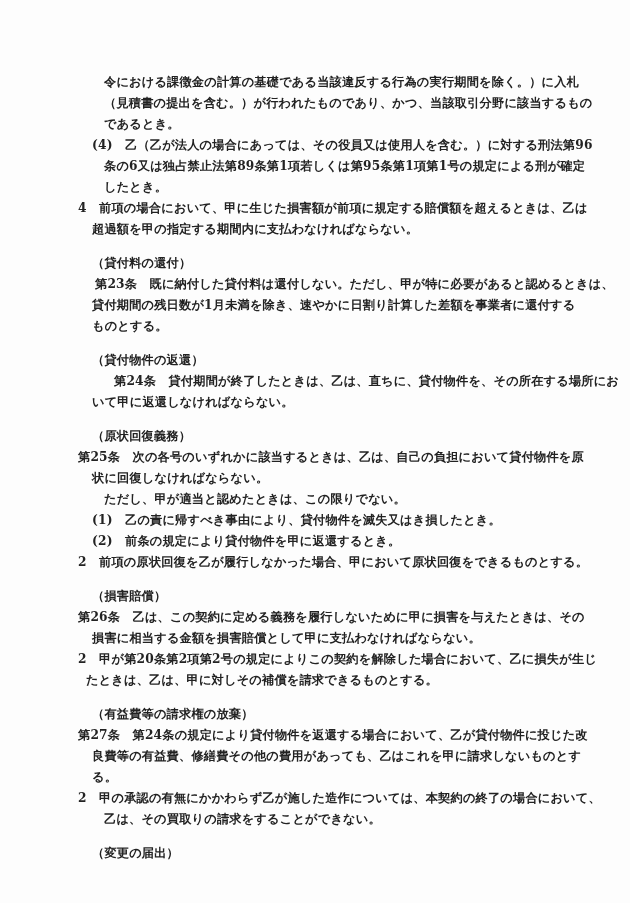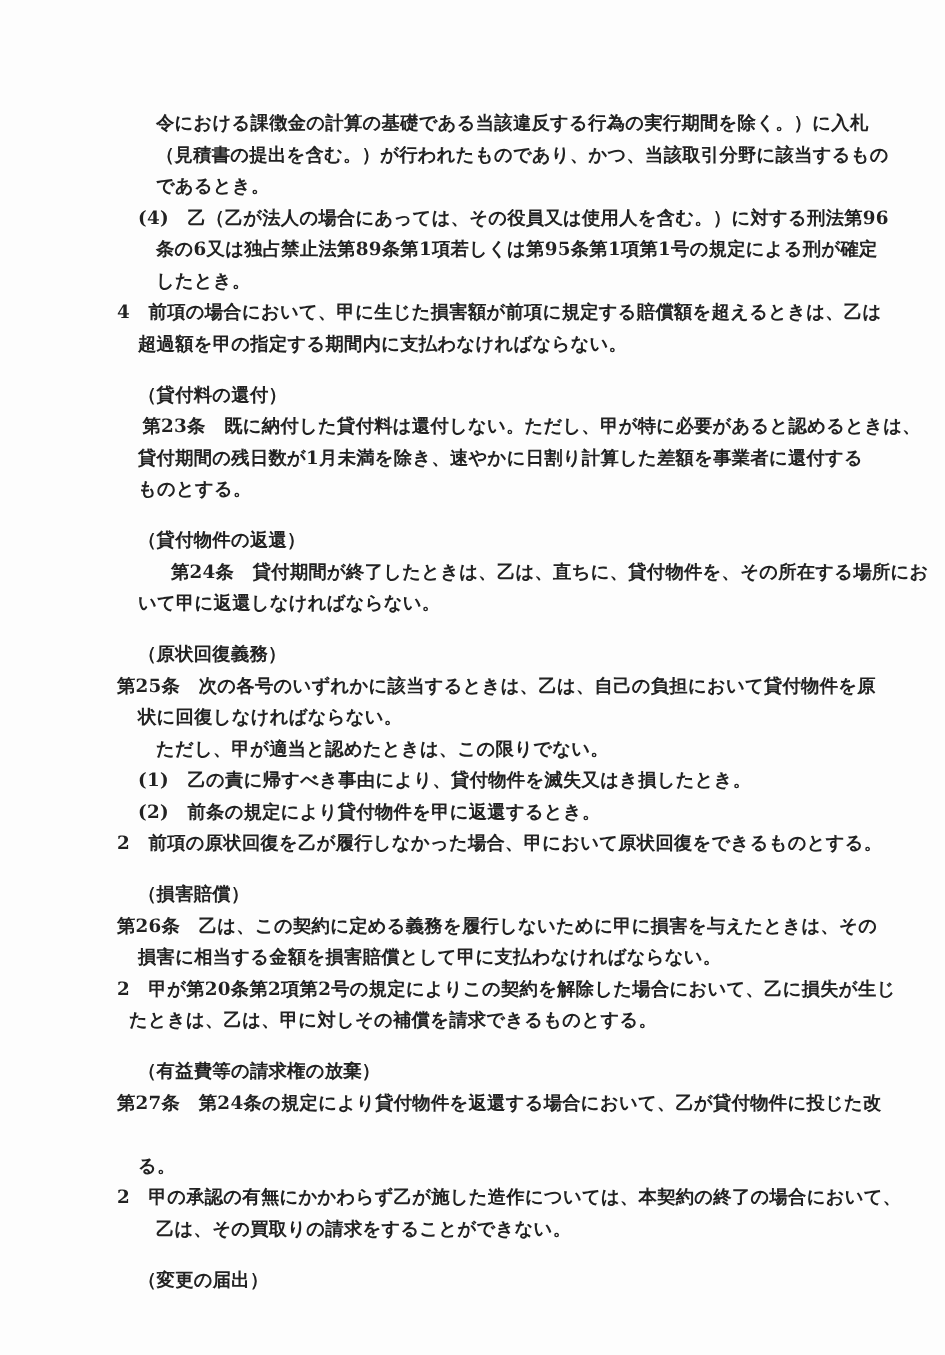--- a/index.html
+++ b/index.html
@@ -34,17 +34,18 @@
     <div class="ln" style="left: 92px; top: 512px;">(1)　乙の責に帰すべき事由により、貸付物件を滅失又はき損したとき。</div>
     <div class="ln" style="left: 92px; top: 533px;">(2)　前条の規定により貸付物件を甲に返還するとき。</div>
     <div class="ln" style="left: 78px; top: 554px;">2　前項の原状回復を乙が履行しなかった場合、甲において原状回復をできるものとする。</div>
     <div class="ln" style="left: 92px; top: 588px;">（損害賠償）</div>
     <div class="ln" style="left: 78px; top: 609px;">第26条　乙は、この契約に定める義務を履行しないために甲に損害を与えたときは、その</div>
     <div class="ln" style="left: 92px; top: 630px; text-align: center;">損害に相当する金額を損害賠償として甲に支払わなければならない。</div>
     <div class="ln" style="left: 78px; top: 651px;">2　甲が第20条第2項第2号の規定によりこの契約を解除した場合において、乙に損失が生じ</div>
     <div class="ln" style="left: 86px; top: 672px;">たときは、乙は、甲に対しその補償を請求できるものとする。</div>
     <div class="ln" style="left: 92px; top: 706px;">（有益費等の請求権の放棄）</div>
     <div class="ln" style="left: 78px; top: 727px;">第27条　第24条の規定により貸付物件を返還する場合において、乙が貸付物件に投じた改</div>
+    <div class="ln" style="left: 92px; top: 748px;">良費等の有益費、修繕費その他の費用があっても、乙はこれを甲に請求しないものとす</div>
     <div class="ln" style="left: 92px; top: 769px;">る。</div>
     <div class="ln" style="left: 78px; top: 790px;">2　甲の承認の有無にかかわらず乙が施した造作については、本契約の終了の場合において、</div>
     <div class="ln" style="left: 104px; top: 811px;">乙は、その買取りの請求をすることができない。</div>
     <div class="ln" style="left: 92px; top: 845px;">（変更の届出）</div>
   </div>
 
 </body></html>

